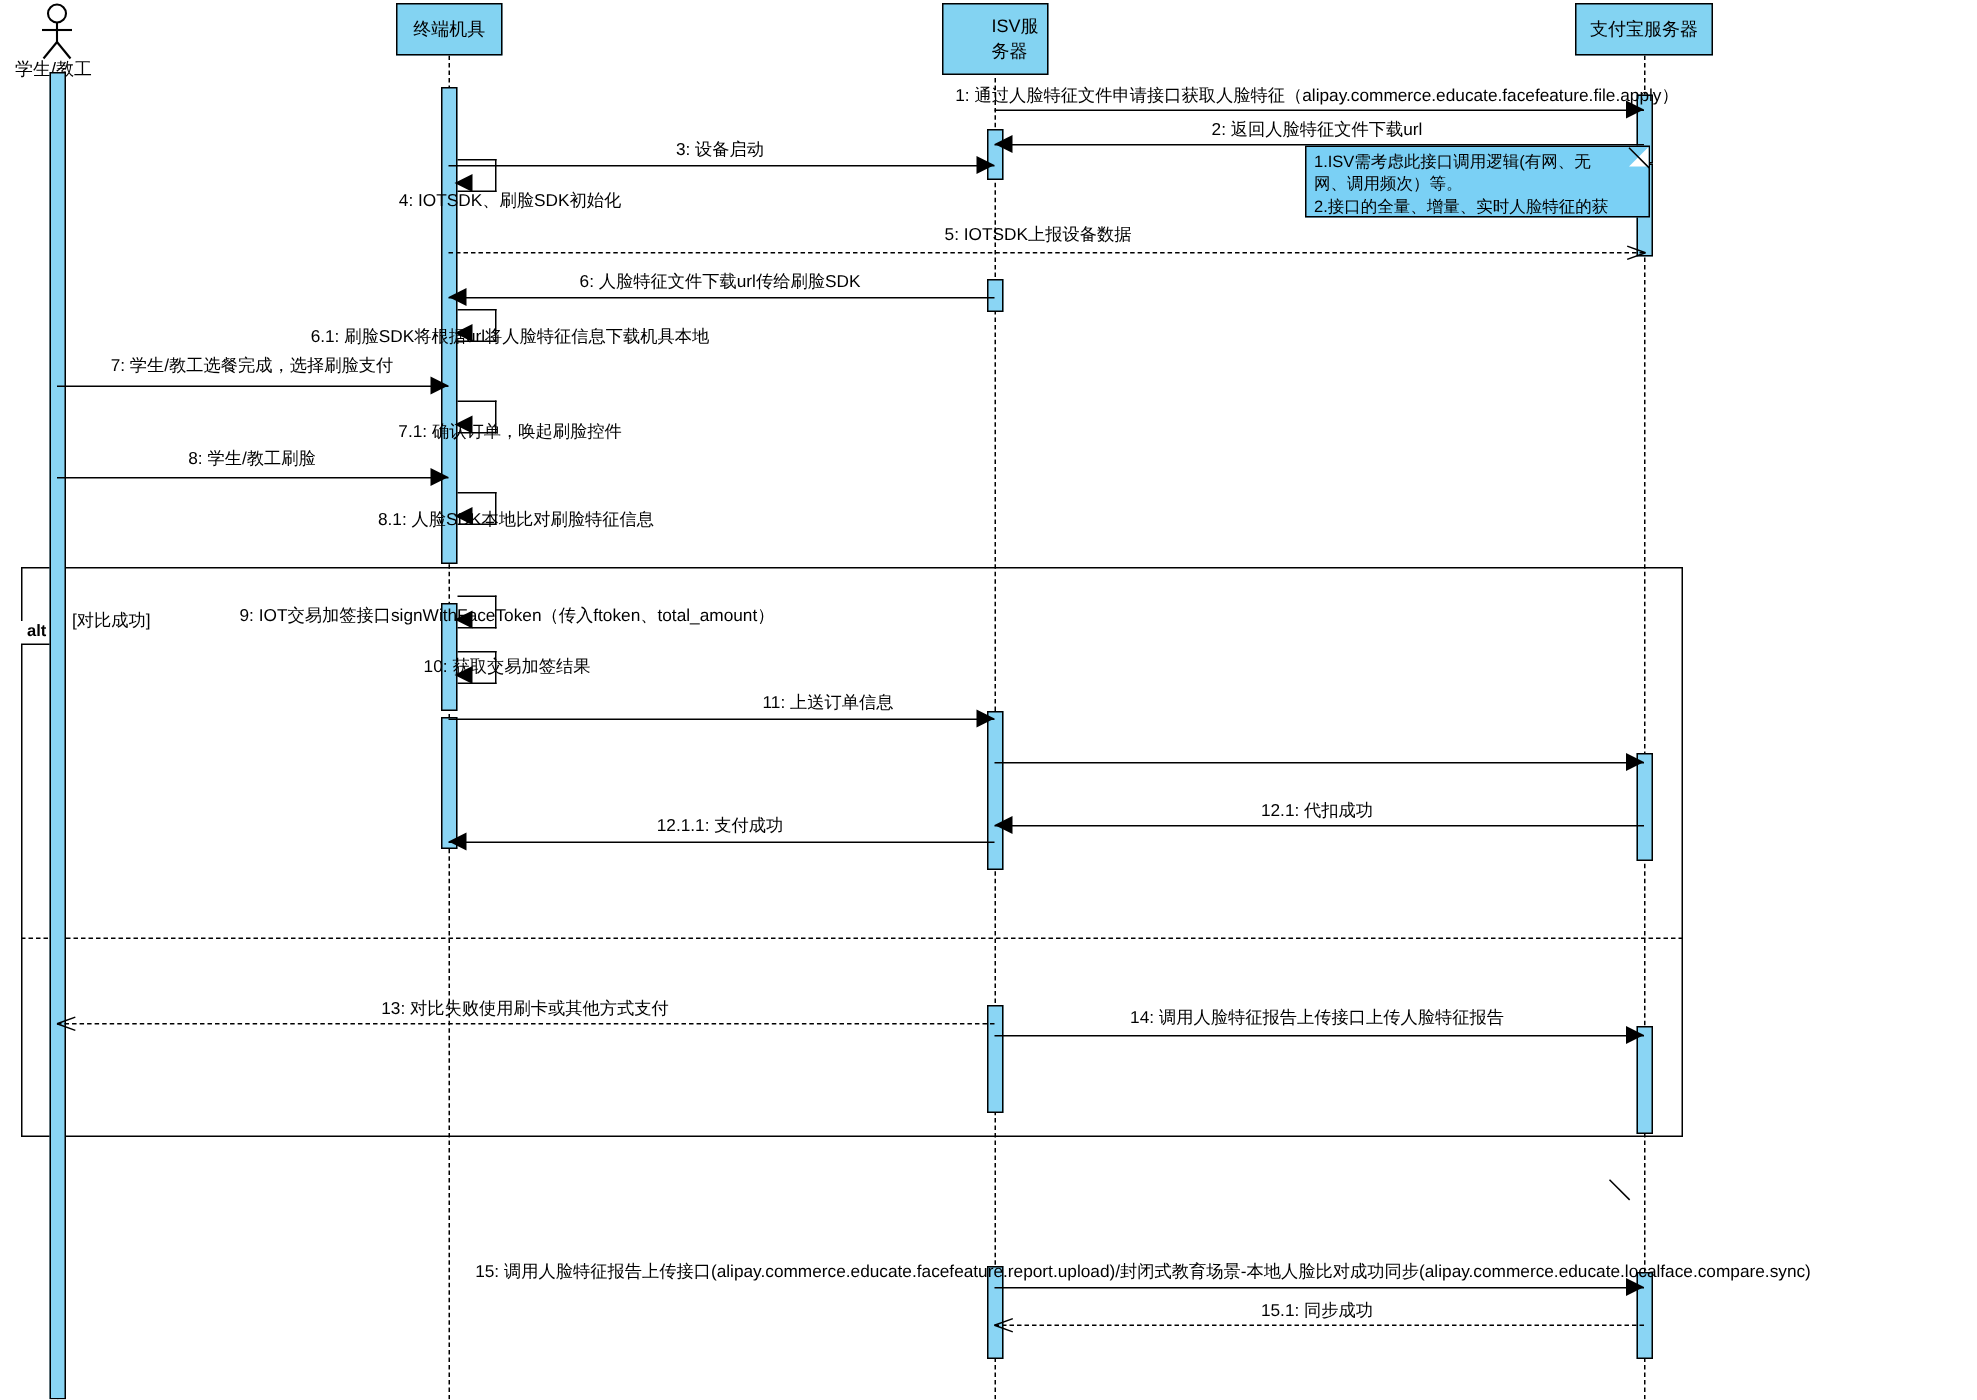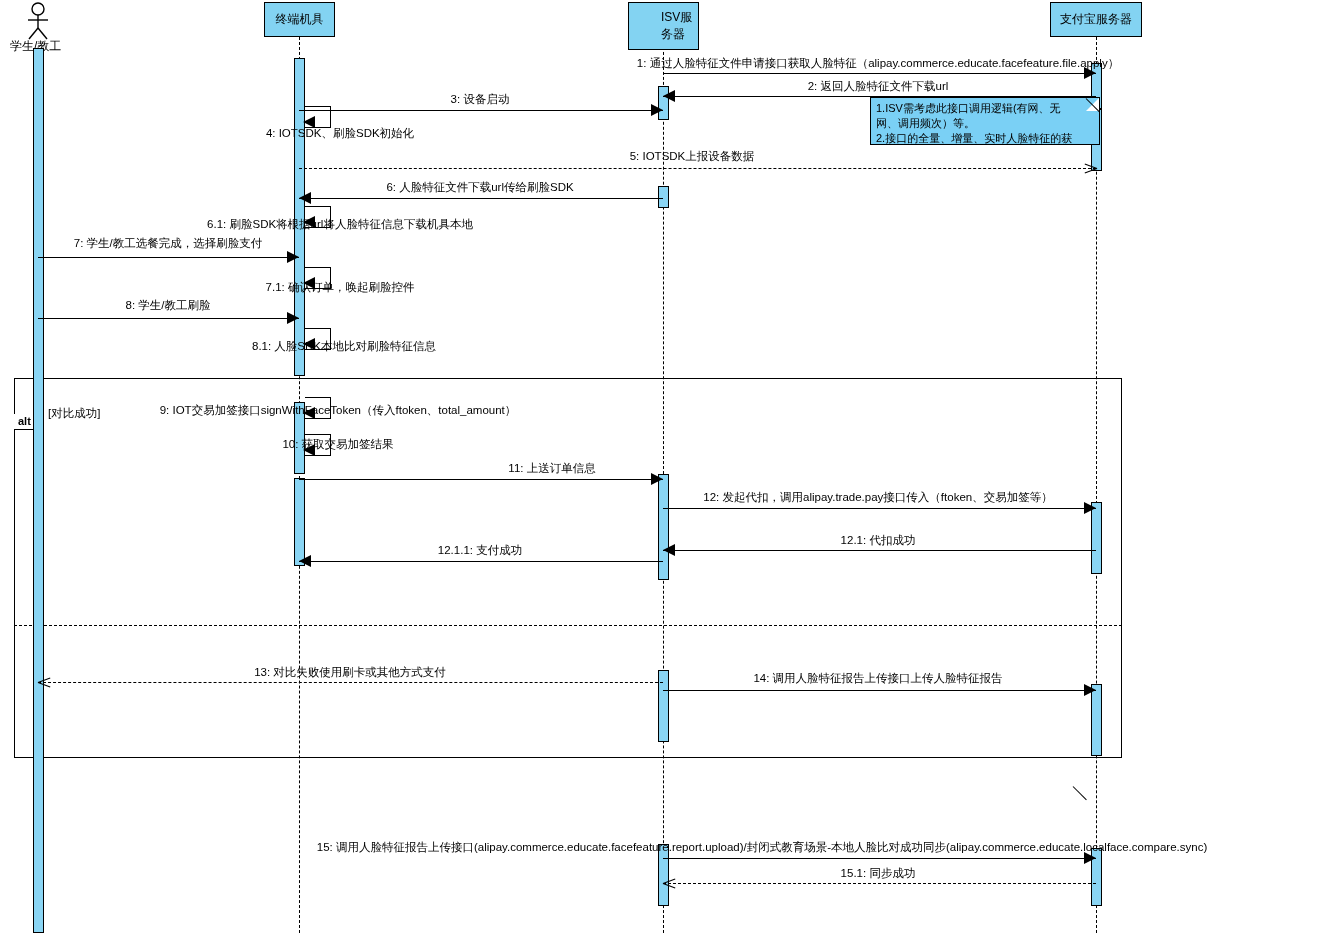--- a/index.html
+++ b/index.html
@@ -128,21 +128,20 @@
     <div class="arrowhead left solid" style="left: 303px; top: 407px;"></div>
     <div class="msglabel center" style="left: 338px; top: 403px;">9: IOT交易加签接口signWithFaceToken（传入ftoken、total_amount）</div>
     <div class="self" style="left: 305px; top: 434px; width: 26px; height: 22px;"></div>
     <div class="arrowhead left solid" style="left: 303px; top: 444px;"></div>
     <div class="msglabel center" style="left: 338px; top: 437px;">10: 获取交易加签结果</div>
     <div class="msg" style="left: 299px; top: 479px; width: 364px;"></div>
     <div class="arrowhead right solid" style="left: 651px; top: 473px;"></div>
     <div class="msglabel center" style="left: 504px; top: 461px; margin-left: 48px;">11: 上送订单信息</div>
     <div class="msg" style="left: 663px; top: 508px; width: 433px;"></div>
     <div class="arrowhead right solid" style="left: 1084px; top: 502px;"></div>
-    <div class="msglabel center" style="left: 878px; top: 490px;">12: 发起代扣，调用alipay.trade.pay接口传入（ftoken、交易加签等）</div>
     <div class="msg" style="left: 663px; top: 550px; width: 433px;"></div>
     <div class="arrowhead left solid" style="left: 663px; top: 544px;"></div>
     <div class="msglabel center" style="left: 878px; top: 533px;">12.1: 代扣成功</div>
     <div class="msg" style="left: 299px; top: 561px; width: 364px;"></div>
     <div class="arrowhead left solid" style="left: 299px; top: 555px;"></div>
     <div class="msglabel center" style="left: 480px; top: 543px;">12.1.1: 支付成功</div>
     <div class="msg dashed" style="left: 38px; top: 682px; width: 625px;"></div>
     <div class="arrowhead left open" style="left: 38px; top: 676px;"></div>
     <div class="msglabel center" style="left: 350px; top: 665px;">13: 对比失败使用刷卡或其他方式支付</div>
     <div class="msg" style="left: 663px; top: 690px; width: 433px;"></div>

